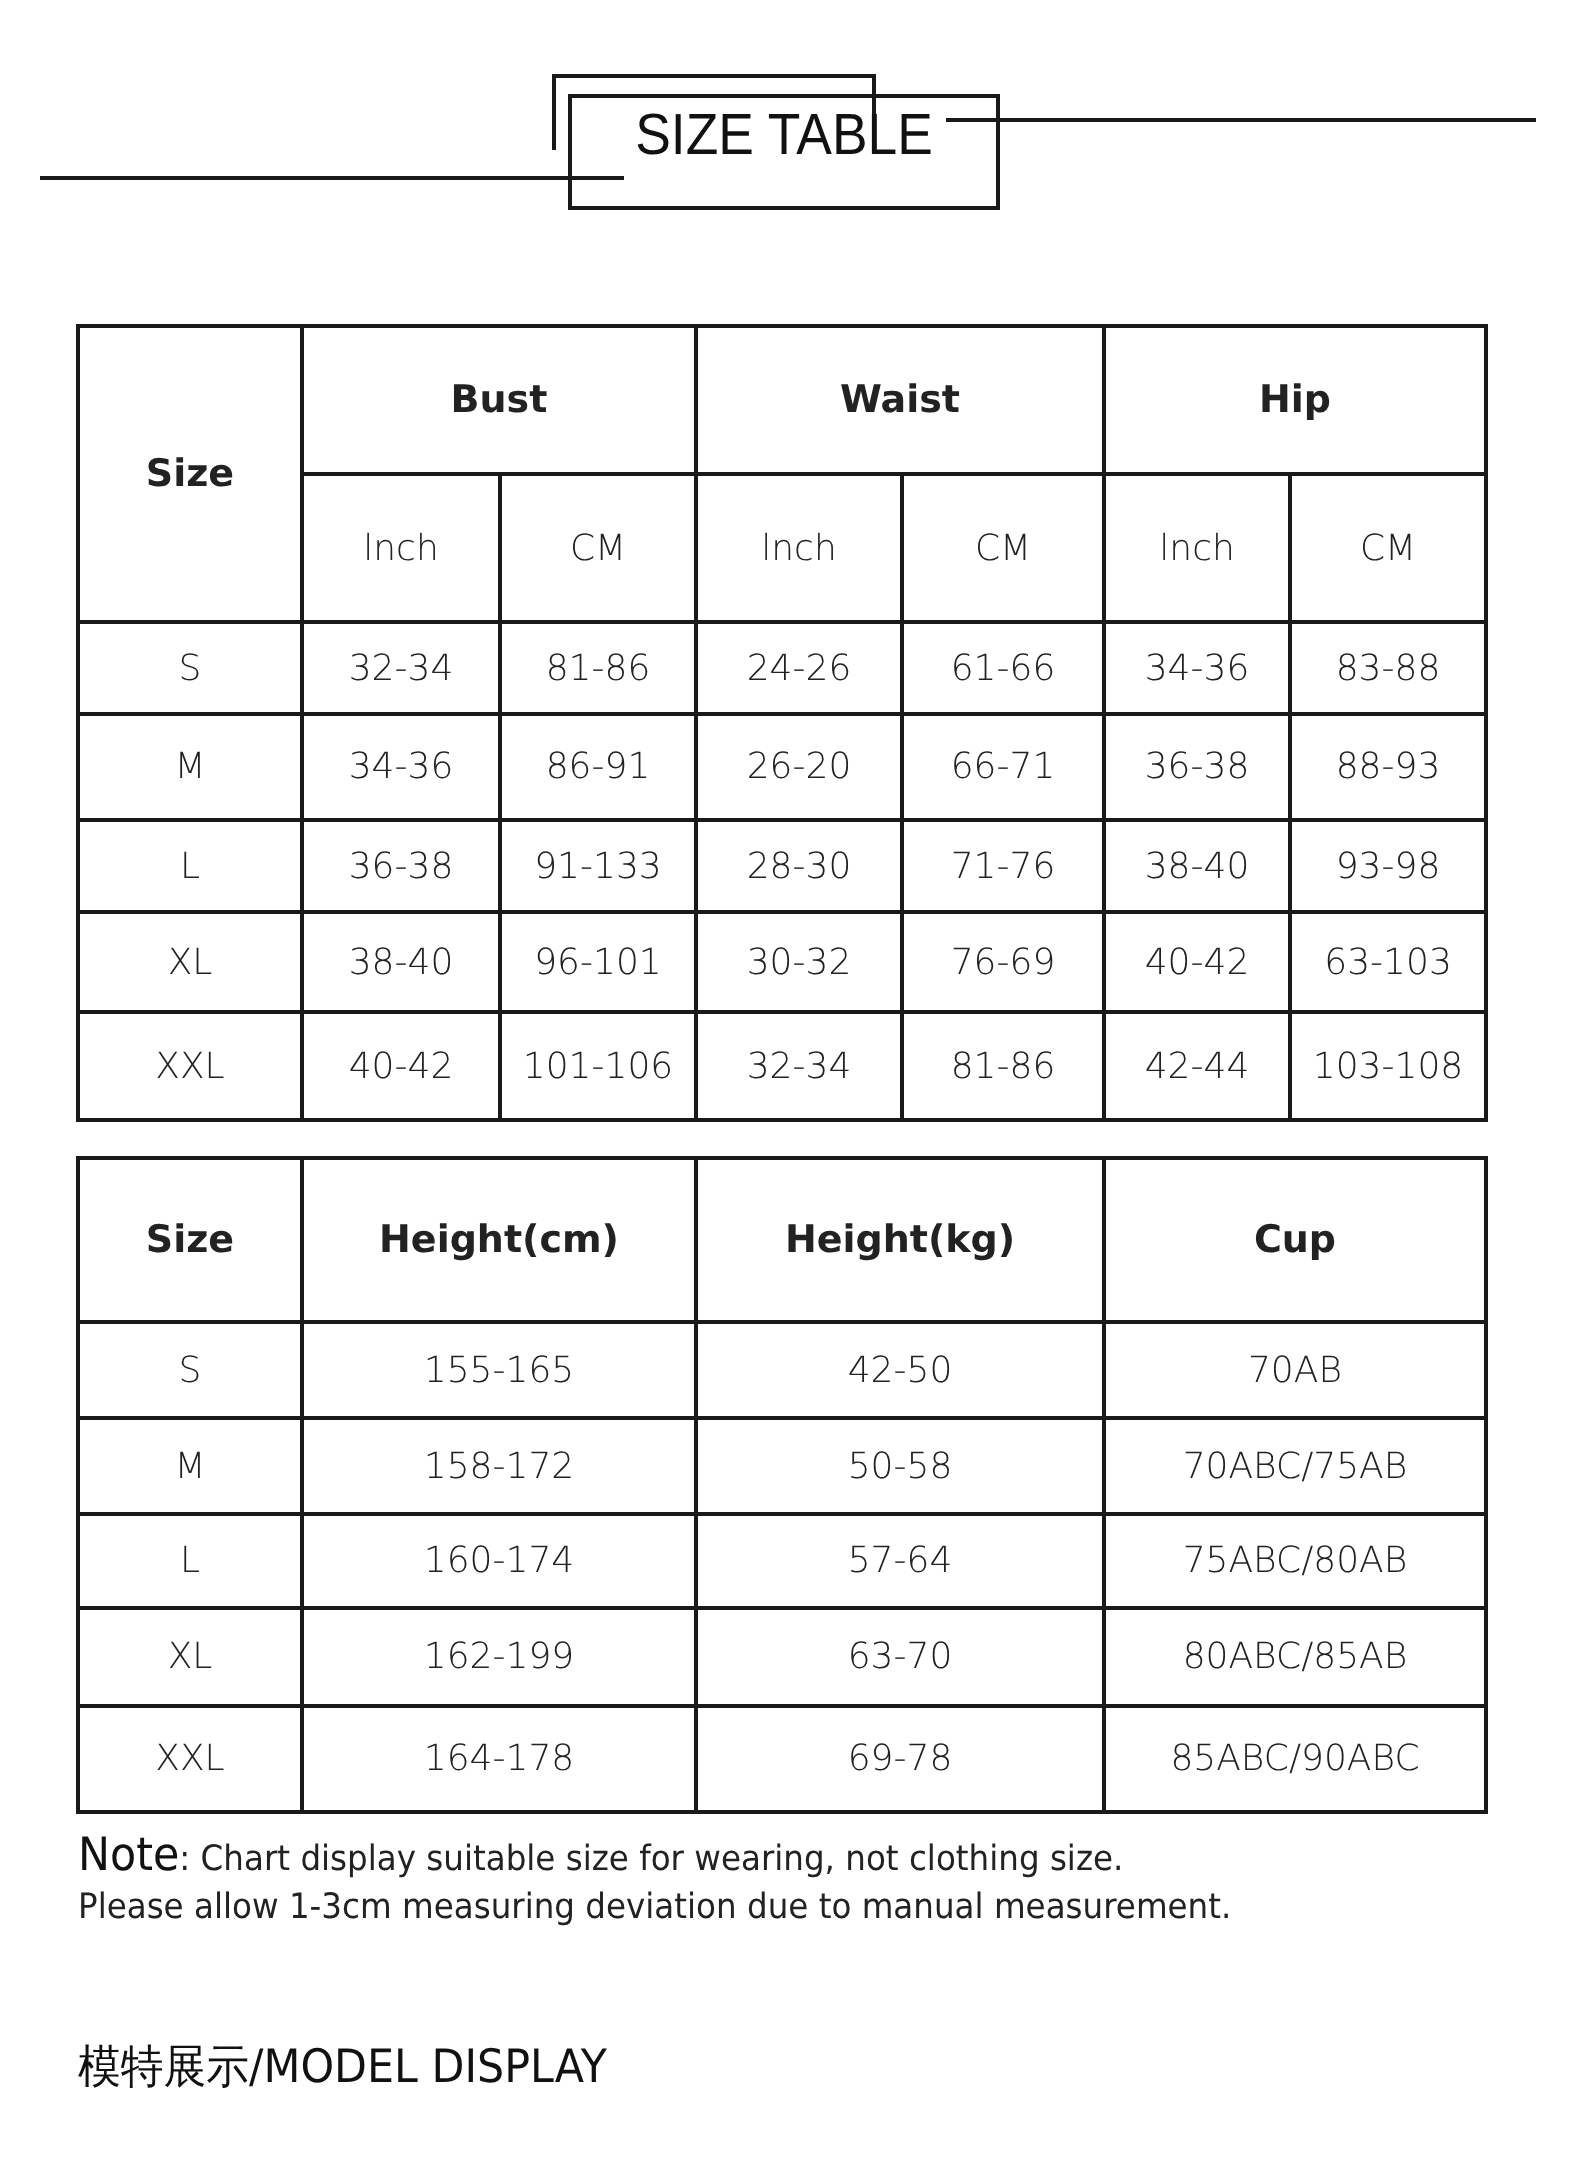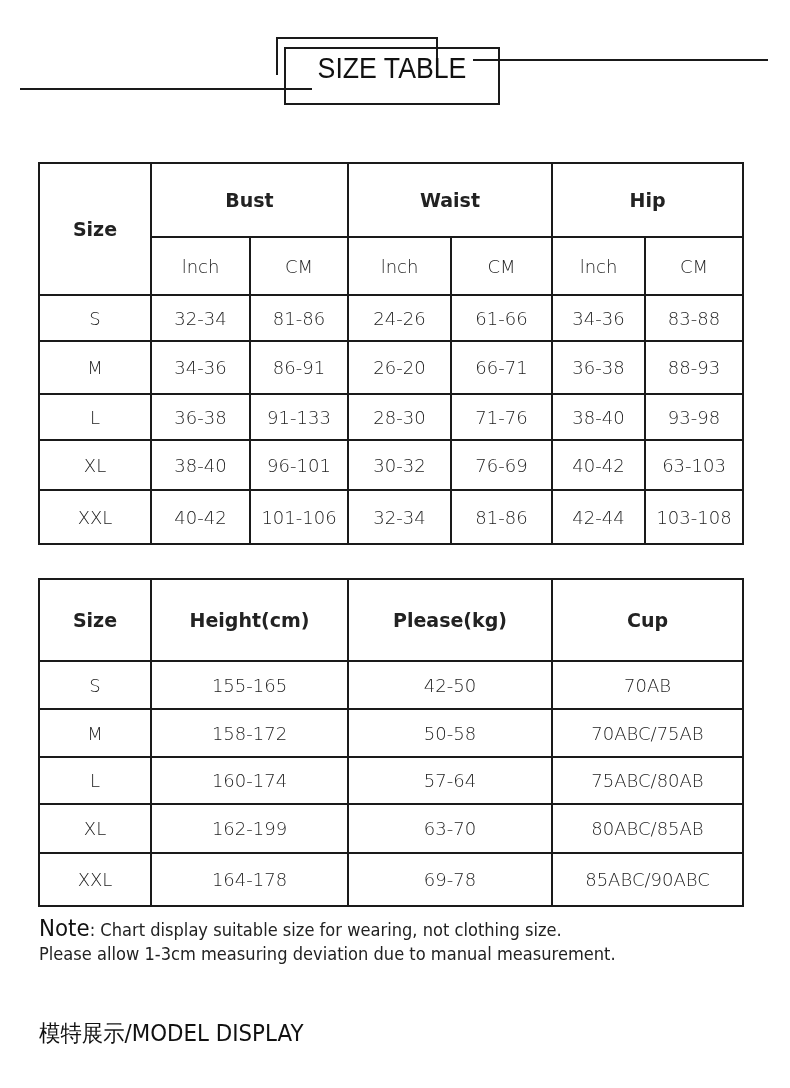--- a/index.html
+++ b/index.html
@@ -47,21 +47,21 @@
       <col style="width:93px">
       <col style="width:98px">
   </colgroup>
   <tbody>
       <tr style="height:74px">
     <td class="hdr" rowspan="2">Size</td>
     <td class="hdr" colspan="2">Bust</td>
     <td class="hdr" colspan="2">Waist</td>
     <td class="hdr" colspan="2">Hip</td>
   </tr>
-  <tr style="height:58px">
+  <tr style="height:74px">
     <td>lnch</td>
     <td>CM</td>
     <td>lnch</td>
     <td>CM</td>
     <td>lnch</td>
     <td>CM</td>
   </tr>
   <tr style="height:46px">
     <td class="sz">S</td>
     <td>32-34</td>
@@ -114,21 +114,21 @@
   <colgroup>
     <col style="width:112px">
       <col style="width:197px">
       <col style="width:204px">
       <col style="width:191px">
   </colgroup>
   <tbody>
       <tr style="height:82px">
     <td class="hdr">Size</td>
     <td class="hdr">Height(cm)</td>
-    <td class="hdr">Please(kg)</td>
+    <td class="hdr">Height(kg)</td>
     <td class="hdr">Cup</td>
   </tr>
   <tr style="height:48px">
     <td class="sz">S</td>
     <td>155-165</td>
     <td>42-50</td>
     <td>70AB</td>
   </tr>
   <tr style="height:48px">
     <td class="sz">M</td>

